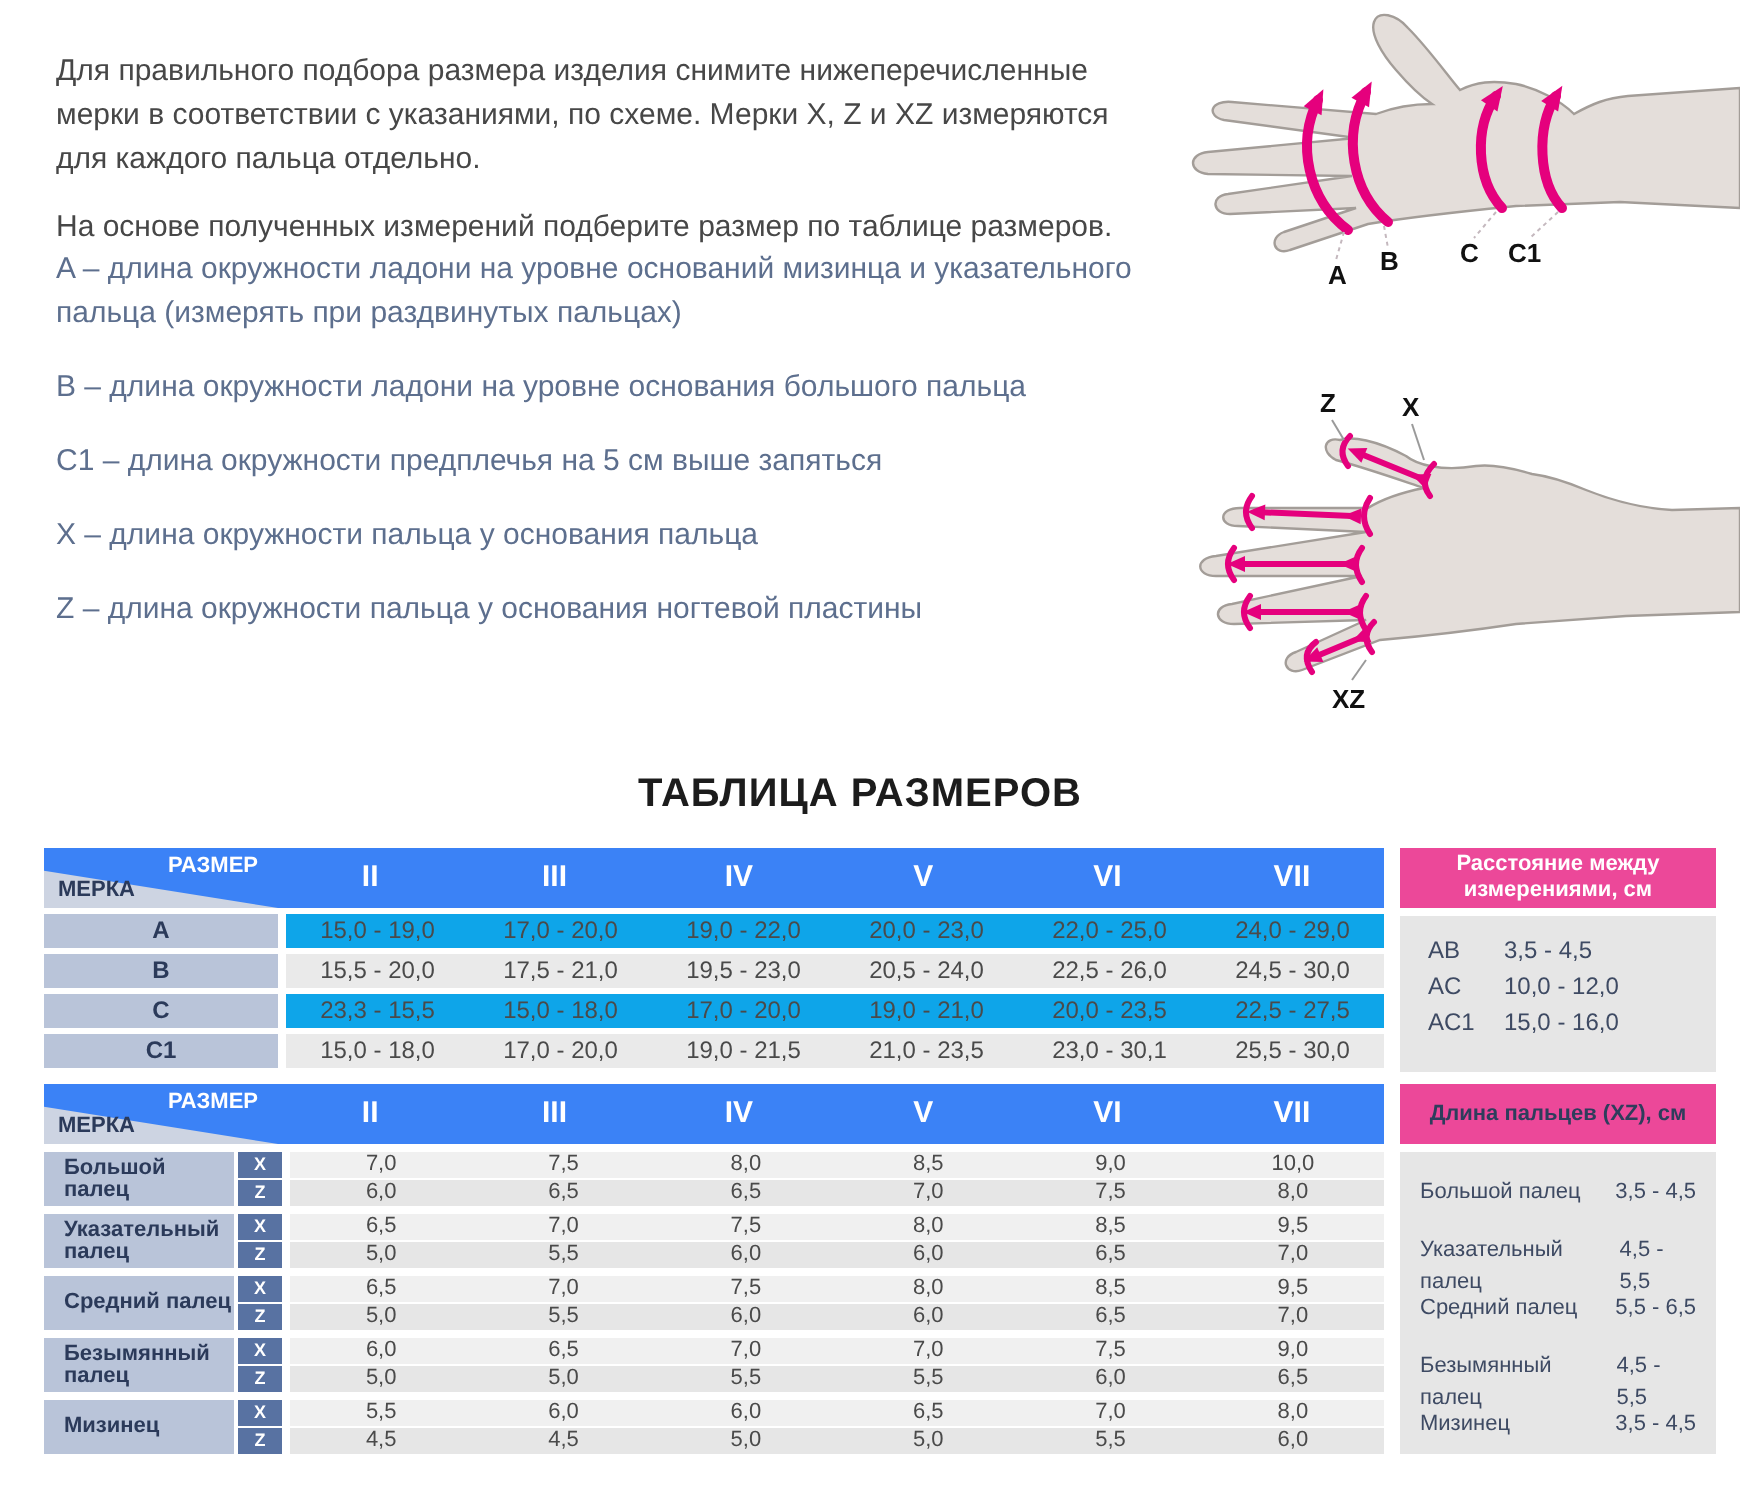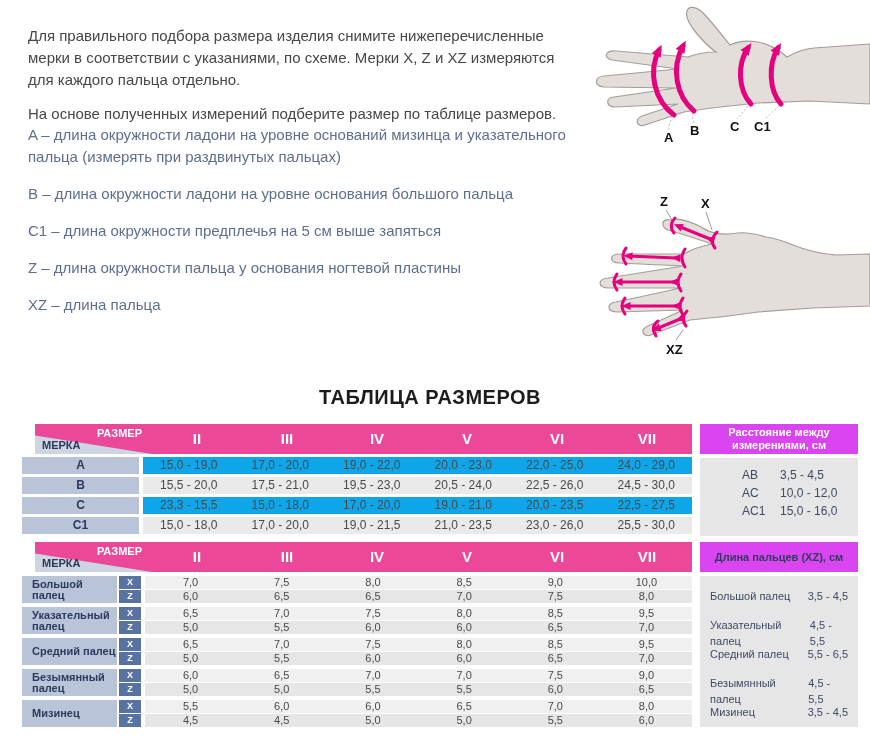--- a/index.html
+++ b/index.html
@@ -17,21 +17,21 @@
   
   .defs{left:28px;top:124px;width:565px;}
   .def-item{margin:0 0 15px 0;font-size:15px;line-height:22px;color:#5D6F8E;}
   
   .table-title{left:0;top:386px;width:860px;text-align:center;
     font-size:20px;font-weight:bold;color:#1c1c1c;letter-spacing:.5px;}
   
   .sizetable{left:22px;width:670px;}
   #table1{top:424px;}
   #table2{top:542px;}
-  .thead{display:flex;height:30px;background:#ec4899;position:relative;margin-left:13px;}
+  .thead{display:flex;height:30px;background:#3b82f6;position:relative;}
   .corner{flex:0 0 117px;position:relative;}
   .corner .tri{position:absolute;left:0;top:0;width:100%;height:100%;
     background:#CDD4E2;clip-path:polygon(0 38%,100% 100%,0 100%);}
   .corner .c-top{position:absolute;right:10px;top:3px;
     font-size:11px;font-weight:bold;color:#ffffff;}
   .corner .c-bottom{position:absolute;left:7px;bottom:3px;
     font-size:11px;font-weight:bold;color:#2B3A5A;}
   .sizes{flex:1;display:flex;}
   .szcell{flex:1;text-align:center;line-height:30px;
     font-size:15px;font-weight:bold;color:#ffffff;}
@@ -52,49 +52,49 @@
     font-size:9px;font-weight:bold;color:#ffffff;}
   .g2 .badge.z{margin-top:1px;}
   .g2 .bands{flex:1;margin-left:4px;display:flex;flex-direction:column;}
   .g2 .band2{height:13px;display:flex;background:#F0F0F0;}
   .g2 .band2.z{margin-top:1px;background:#E6E6E6;}
   .g2 .band2 .dcell{line-height:13px;font-size:11px;}
   
   .panel{left:700px;width:158px;}
   #panel1{top:424px;}
   #panel2{top:542px;}
-  .phead{height:30px;background:#d946ef;display:flex;align-items:center;
+  .phead{height:30px;background:#ec4899;display:flex;align-items:center;
     justify-content:center;text-align:center;
     font-size:11px;font-weight:bold;color:#ffffff;line-height:13px;}
   #panel2 .phead{color:#2E3D5C;}
   .pbody{margin-top:4px;background:#E6E6E6;box-sizing:border-box;}
   #panel1 .pbody{height:78px;padding:8px 10px 0 14px;}
   #panel2 .pbody{height:151px;padding:12px 10px 0 10px;}
   .prow1{height:18px;font-size:12px;color:#3E4A63;line-height:18px;}
-  .prow1 .plabel{display:inline-block;width:38px;margin-left:28px;}
+  .prow1 .plabel{display:inline-block;width:38px;}
   .prow2{display:flex;justify-content:space-between;height:16px;
     margin-bottom:13px;font-size:11px;color:#3E4A63;line-height:16px;}
   
   #hand1{left:588px;top:2px;}
   #hand2{left:588px;top:170px;}
   .hand-label{font-family:"Liberation Sans",sans-serif;font-size:13px;
     font-weight:bold;fill:#111111;}
 </style>
 </head>
 <body>
 
 <p class="abs intro p1">Для правильного подбора размера изделия снимите нижеперечисленные мерки в соответствии с указаниями, по схеме. Мерки X, Z и XZ измеряются для каждого пальца отдельно.</p>
 <p class="abs intro p2">На основе полученных измерений подберите размер по таблице размеров.</p>
 
 <div class="abs defs" id="defs">
     <p class="def-item">A – длина окружности ладони на уровне оснований мизинца и указательного пальца (измерять при раздвинутых пальцах)</p>
     <p class="def-item">B – длина окружности ладони на уровне основания большого пальца</p>
     <p class="def-item">C1 – длина окружности предплечья на 5 см выше запяться</p>
+    <p class="def-item">X – длина окружности пальца у основания пальца</p>
     <p class="def-item">Z – длина окружности пальца у основания ногтевой пластины</p>
-    <p class="def-item">XZ – длина пальца</p>
   </div>
 
 <svg id="hand1" class="abs" width="282" height="150" viewBox="0 0 282 150">
   <defs>
     <marker id="ah1" markerUnits="userSpaceOnUse" markerWidth="14" markerHeight="14" refX="7" refY="7" orient="auto">
       <path d="M1,2 L13,7 L1,12 Z" fill="#E5007D"></path>
     </marker>
   </defs>
   <path d="M282,42 L226,46 C215,47 208,50 199,55 C192,48 180,42 170,40 C158,38 150,39 142,43
        C136,36 126,22 116,12 C110,5 101,3 99,9 C97,15 103,25 110,33 C116,40 122,46 128,50
@@ -215,21 +215,21 @@
           <div class="dcell">22,5 - 27,5</div>
         </div>
       </div>
       <div class="t1row alt">
         <div class="rlabel">C1</div>
         <div class="band">
           <div class="dcell">15,0 - 18,0</div>
           <div class="dcell">17,0 - 20,0</div>
           <div class="dcell">19,0 - 21,5</div>
           <div class="dcell">21,0 - 23,5</div>
-          <div class="dcell">23,0 - 26,0</div>
+          <div class="dcell">23,0 - 30,1</div>
           <div class="dcell">25,5 - 30,0</div>
         </div>
       </div>
     </div>
 </div>
 
 <div id="panel1" class="abs panel">
   <div class="phead">Расстояние между измерениями, см</div>
   <div class="pbody" id="p1-body">
       <div class="prow1"><span class="plabel">AB</span><span class="pval">3,5 - 4,5</span></div>

